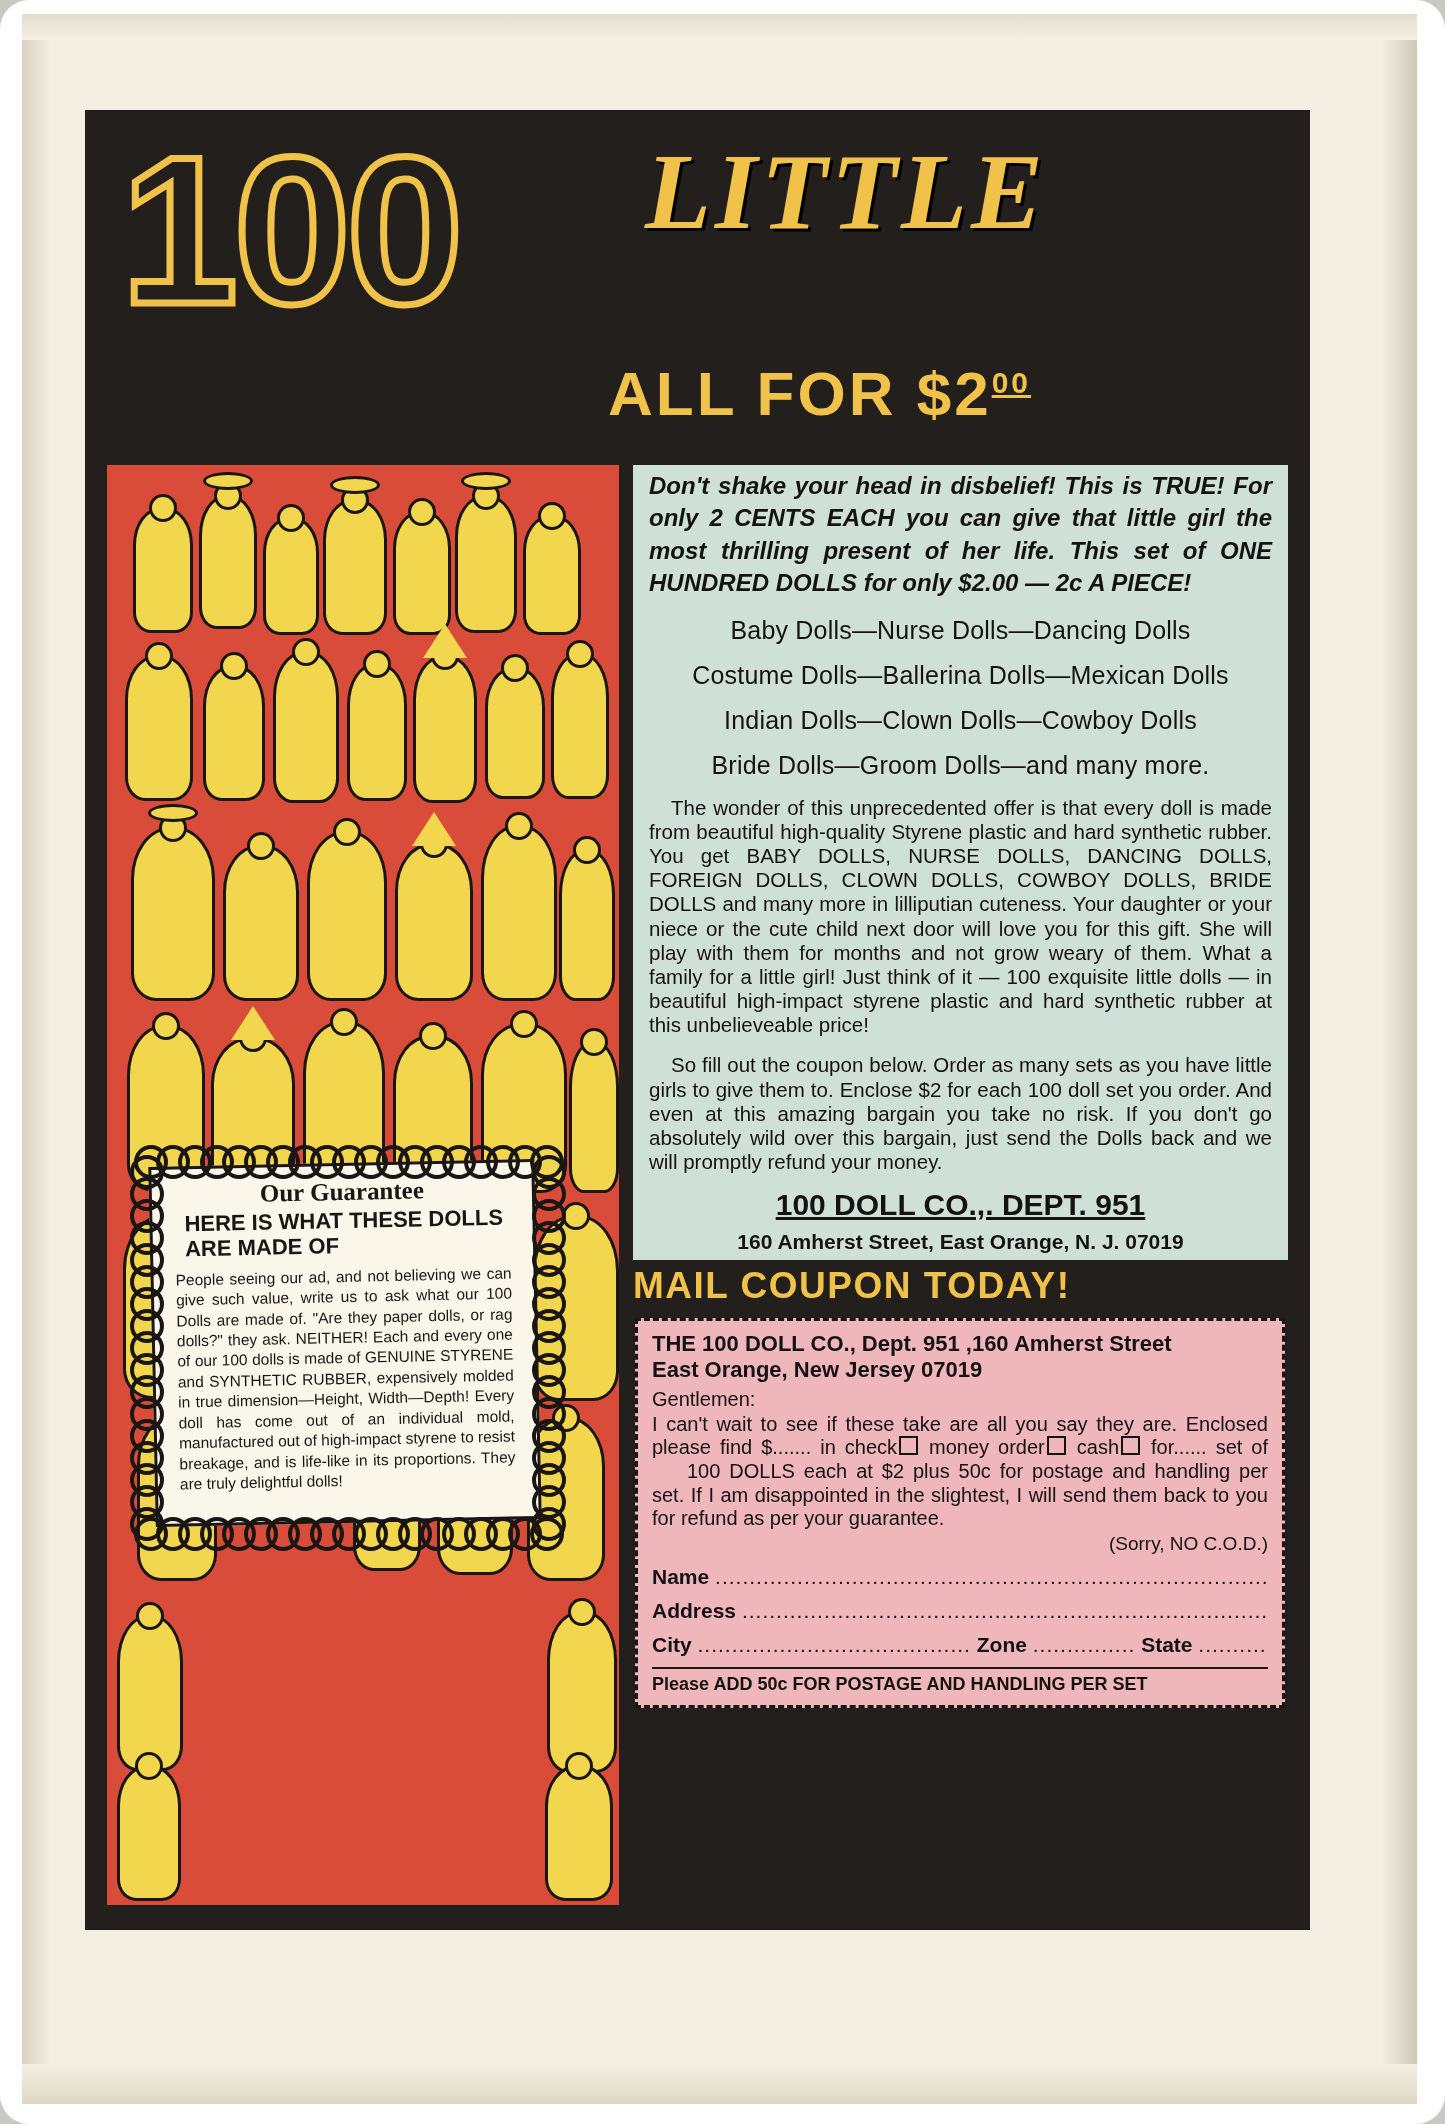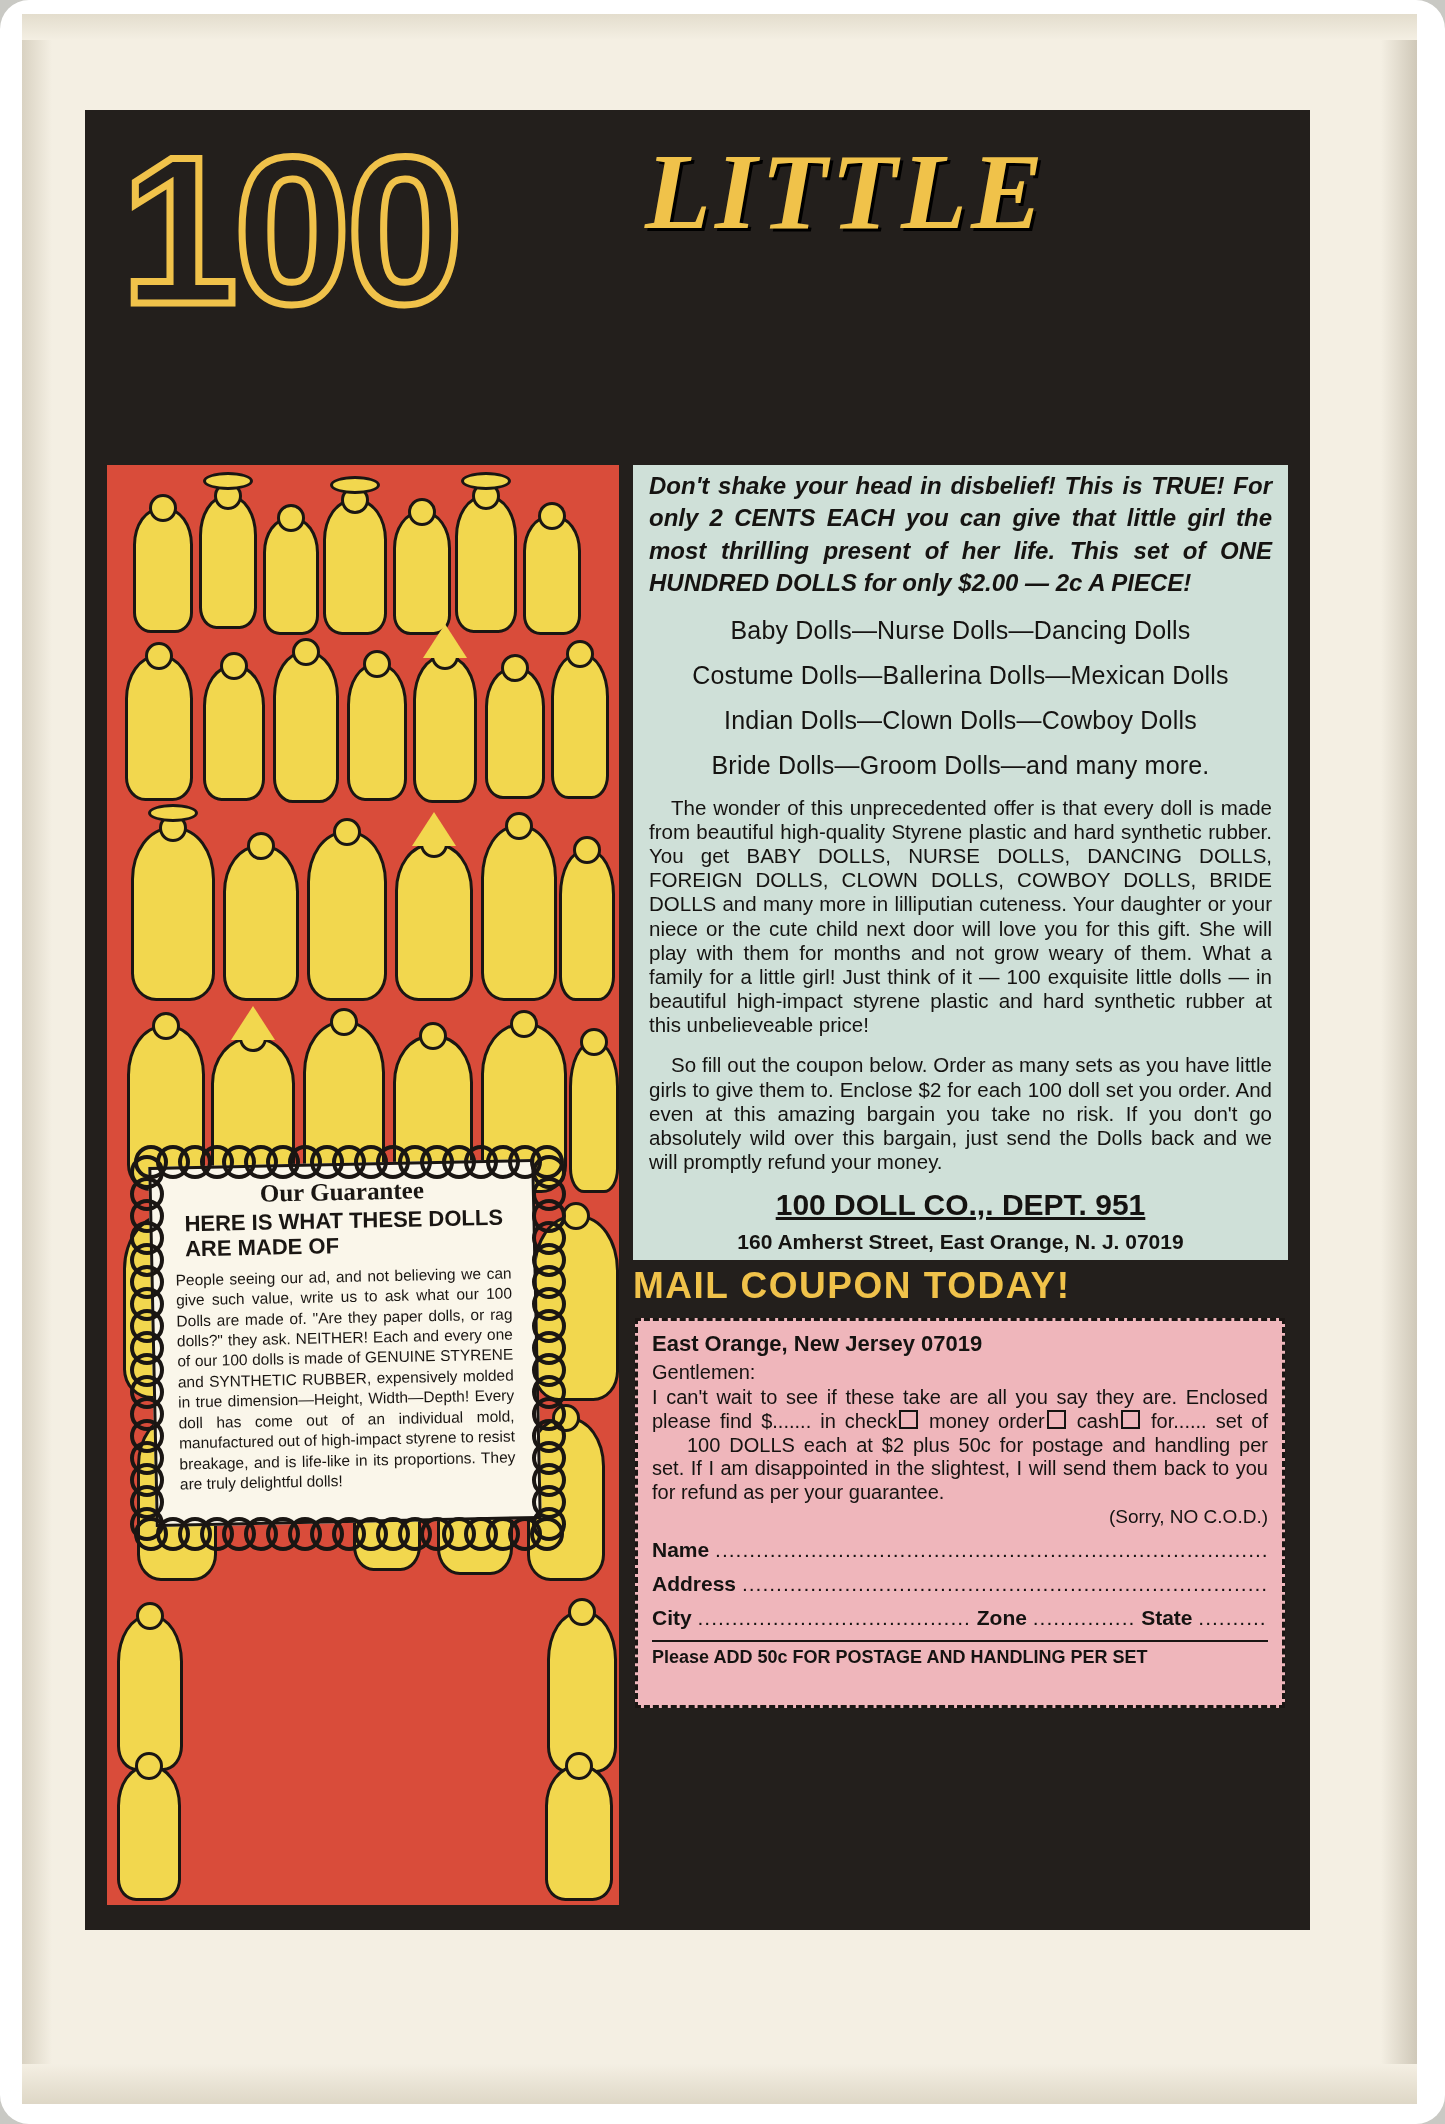--- a/index.html
+++ b/index.html
@@ -326,20 +326,23 @@
   <div class="paper-edge-l"></div>
   <div class="paper-edge-r"></div>
   <div class="paper-edge-t"></div>
   <div class="paper-edge-b"></div>
 
   <div id="ad">
 
     <div id="masthead">
       <div id="big100">100</div>
       <div id="little">LITTLE</div>
+      <div id="allfor">
+        <span>ALL FOR $2</span><span class="cents">00</span>
+      </div>
     </div>
 
     <div id="illo">
 
       <div class="doll" style="left:26px; top:42px; width:54px; height:120px;"></div>
       <div class="doll hat" style="left:92px; top:30px; width:52px; height:128px;"></div>
       <div class="doll" style="left:156px; top:52px; width:50px; height:112px;"></div>
       <div class="doll hat" style="left:216px; top:34px; width:58px; height:130px;"></div>
       <div class="doll" style="left:286px; top:46px; width:52px; height:118px;"></div>
       <div class="doll hat" style="left:348px; top:30px; width:56px; height:132px;"></div>
@@ -474,20 +477,21 @@
       <div id="para3">So fill out the coupon below. Order as many sets as you have little girls to give them to. Enclose $2 for each 100 doll set you order. And even at this amazing bargain you take no risk. If you don't go absolutely wild over this bargain, just send the Dolls back and we will promptly refund your money.</div>
       <div id="company">100 DOLL CO.,. DEPT. 951</div>
       <div id="address">160 Amherst Street, East Orange, N. J. 07019</div>
       <div id="postage-note">Please ADD 50c FOR POSTAGE AND HANDLING PER SET</div>
     </div>
 
     <div id="mailbanner">MAIL COUPON TODAY!</div>
 
     <div id="coupon">
       <div id="cp-co">
+        <div>THE 100 DOLL CO., Dept. 951 ,160 Amherst Street</div>
         <div>East Orange, New Jersey 07019</div>
       </div>
       <div id="cp-gent">Gentlemen:</div>
       <div id="cp-body">
         <span>I can't wait to see if these take are all you say they are. Enclosed please find $....... in check</span><span class="cbox"></span>
         <span>money order</span><span class="cbox"></span>
         <span>cash</span><span class="cbox"></span>
         <span>for...... set of</span>
         <span class="b">100 DOLLS</span>
         <span>each at $2 plus 50c for postage and handling per set. If I am disappointed in the slightest, I will send them back to you for refund as per your guarantee.</span>

